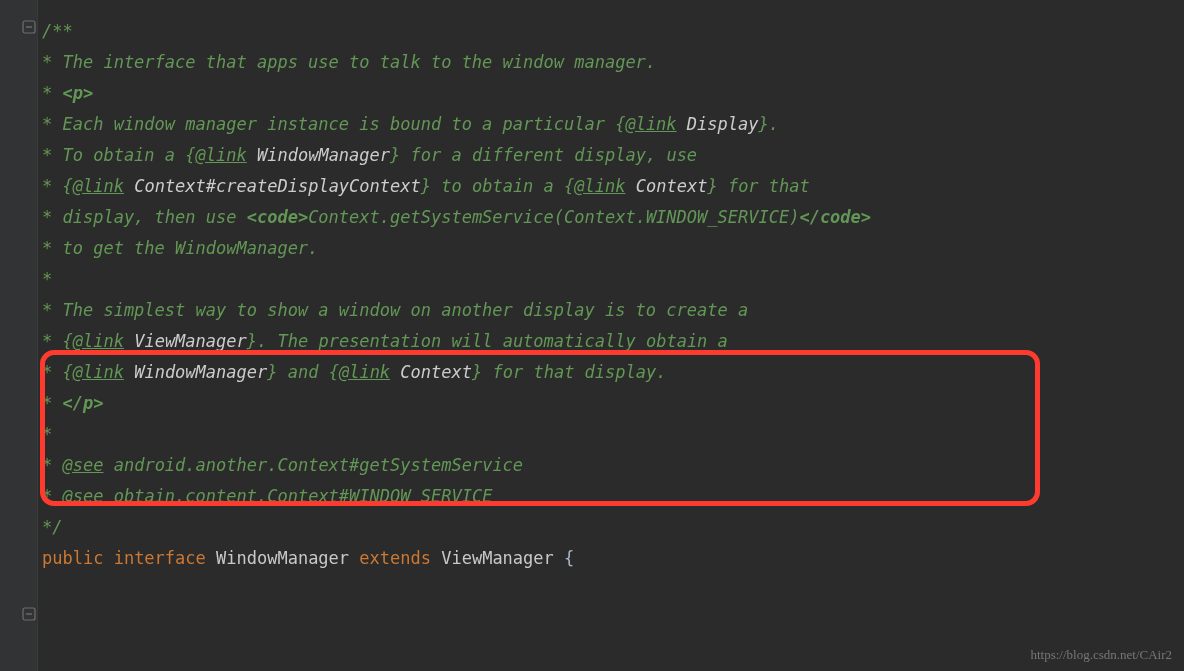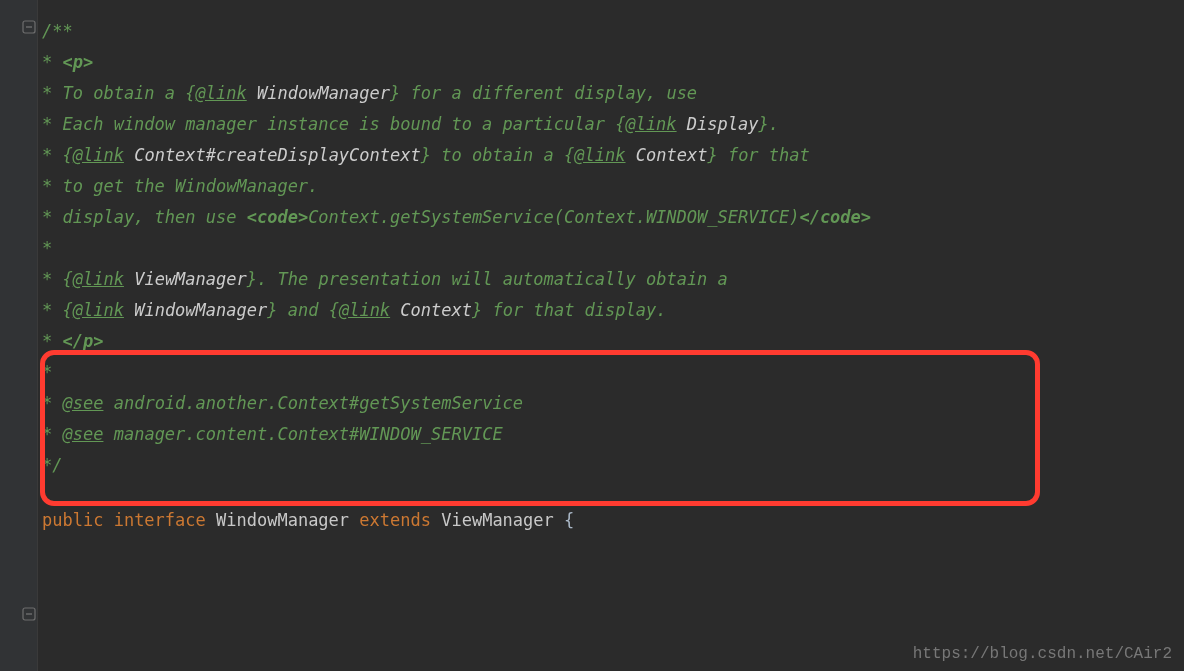--- a/index.html
+++ b/index.html
@@ -40,39 +40,39 @@
   white-space: nowrap;
 }
 .line { height: 31px; }
 .c-comment { color: #629755; font-style: italic; }
 .c-tag { color: #629755; font-weight: bold; font-style: italic; }
 .c-link { color: #629755; text-decoration: underline; font-style: italic; }
 .c-ident { color: #cccccc; font-style: italic; }
 .c-keyword { color: #cc7832; font-style: normal; }
 .c-class { color: #c8c8c8; font-style: normal; }
 .c-brace { color: #a9b7c6; font-style: normal; }
-.normal { font-style: normal; margin-top: 24px; }
+.normal { font-style: normal; }
 .highlight-box {
   position: absolute;
   border: 5px solid #ff3b30;
   border-radius: 14px;
   left: 40px;
   top: 350px;
   width: 1000px;
   height: 156px;
   pointer-events: none;
 }
 .watermark {
   position: absolute;
   right: 12px;
   bottom: 8px;
   font-style: normal;
-  font-size: 16px;
+  font-size: 13px;
   color: #777;
-  font-family: Liberation Mono, monospace;
+  font-family: Liberation Serif, serif;
   text-align: center;
 }
 </style>
 </head>
 <body>
 
 <div class="gutter">
   <div class="fold-icon" style="top:18px">
     <svg viewBox="0 0 14 14">
         <rect x="1" y="1" width="12" height="12" rx="2" fill="none" stroke="#6e6e6e" stroke-width="1.2"></rect>
@@ -82,32 +82,34 @@
   <div class="fold-icon" style="top:605px">
     <svg viewBox="0 0 14 14">
         <rect x="1" y="1" width="12" height="12" rx="2" fill="none" stroke="#6e6e6e" stroke-width="1.2"></rect>
         <line x1="4" y1="7" x2="10" y2="7" stroke="#6e6e6e" stroke-width="1.4"></line>
       </svg>
   </div>
 </div>
 
 <div class="code-area">
   <div class="line"><span class="c-comment">/**</span></div>
+  <div class="line"><span class="c-comment"> * The interface that apps use to talk to the window manager.</span></div>
   <div class="line"><span class="c-comment"> * </span><span class="c-tag">&lt;p&gt;</span></div>
+  <div class="line"><span class="c-comment"> * Each window manager instance is bound to a particular </span><span class="c-comment">{</span><span class="c-link">@link</span><span class="c-comment"> </span><span class="c-ident">Display</span><span class="c-comment">}</span><span class="c-comment">.</span></div>
   <div class="line"><span class="c-comment"> * To obtain a </span><span class="c-comment">{</span><span class="c-link">@link</span><span class="c-comment"> </span><span class="c-ident">WindowManager</span><span class="c-comment">}</span><span class="c-comment"> for a different display, use</span></div>
-  <div class="line"><span class="c-comment"> * Each window manager instance is bound to a particular </span><span class="c-comment">{</span><span class="c-link">@link</span><span class="c-comment"> </span><span class="c-ident">Display</span><span class="c-comment">}</span><span class="c-comment">.</span></div>
   <div class="line"><span class="c-comment"> * </span><span class="c-comment">{</span><span class="c-link">@link</span><span class="c-comment"> </span><span class="c-ident">Context#createDisplayContext</span><span class="c-comment">}</span><span class="c-comment"> to obtain a </span><span class="c-comment">{</span><span class="c-link">@link</span><span class="c-comment"> </span><span class="c-ident">Context</span><span class="c-comment">}</span><span class="c-comment"> for that</span></div>
+  <div class="line"><span class="c-comment"> * display, then use </span><span class="c-tag">&lt;code&gt;</span><span class="c-comment">Context.getSystemService(Context.WINDOW_SERVICE)</span><span class="c-tag">&lt;/code&gt;</span></div>
   <div class="line"><span class="c-comment"> * to get the WindowManager.</span></div>
-  <div class="line"><span class="c-comment"> * display, then use </span><span class="c-tag">&lt;code&gt;</span><span class="c-comment">Context.getSystemService(Context.WINDOW_SERVICE)</span><span class="c-tag">&lt;/code&gt;</span></div>
   <div class="line"><span class="c-comment"> * </span></div>
+  <div class="line"><span class="c-comment"> * The simplest way to show a window on another display is to create a</span></div>
   <div class="line"><span class="c-comment"> * </span><span class="c-comment">{</span><span class="c-link">@link</span><span class="c-comment"> </span><span class="c-ident">ViewManager</span><span class="c-comment">}</span><span class="c-comment">.  The presentation will automatically obtain a</span></div>
   <div class="line"><span class="c-comment"> * </span><span class="c-comment">{</span><span class="c-link">@link</span><span class="c-comment"> </span><span class="c-ident">WindowManager</span><span class="c-comment">}</span><span class="c-comment"> and </span><span class="c-comment">{</span><span class="c-link">@link</span><span class="c-comment"> </span><span class="c-ident">Context</span><span class="c-comment">}</span><span class="c-comment"> for that display.</span></div>
   <div class="line"><span class="c-comment"> * </span><span class="c-tag">&lt;/p&gt;</span></div>
   <div class="line"><span class="c-comment"> *</span></div>
   <div class="line"><span class="c-comment"> * </span><span class="c-link">@see</span><span class="c-comment"> </span><span class="c-comment">android.another.Context#getSystemService</span></div>
-  <div class="line"><span class="c-comment"> * </span><span class="c-link">@see</span><span class="c-comment"> </span><span class="c-comment">manager.content.Context#WINDOW_SERVICE</span></div>
+  <div class="line"><span class="c-comment"> * </span><span class="c-link">@see</span><span class="c-comment"> </span><span class="c-comment">obtain.content.Context#WINDOW_SERVICE</span></div>
   <div class="line"><span class="c-comment"> */</span></div>
   <div class="line normal"><span class="c-keyword">public </span><span class="c-keyword">interface </span><span class="c-class">WindowManager </span><span class="c-keyword">extends </span><span class="c-class">ViewManager </span><span class="c-brace">{</span></div>
 </div>
 
 <div class="highlight-box"></div>
 
 <div class="watermark">https://blog.csdn.net/CAir2</div>
 
 </body></html>

